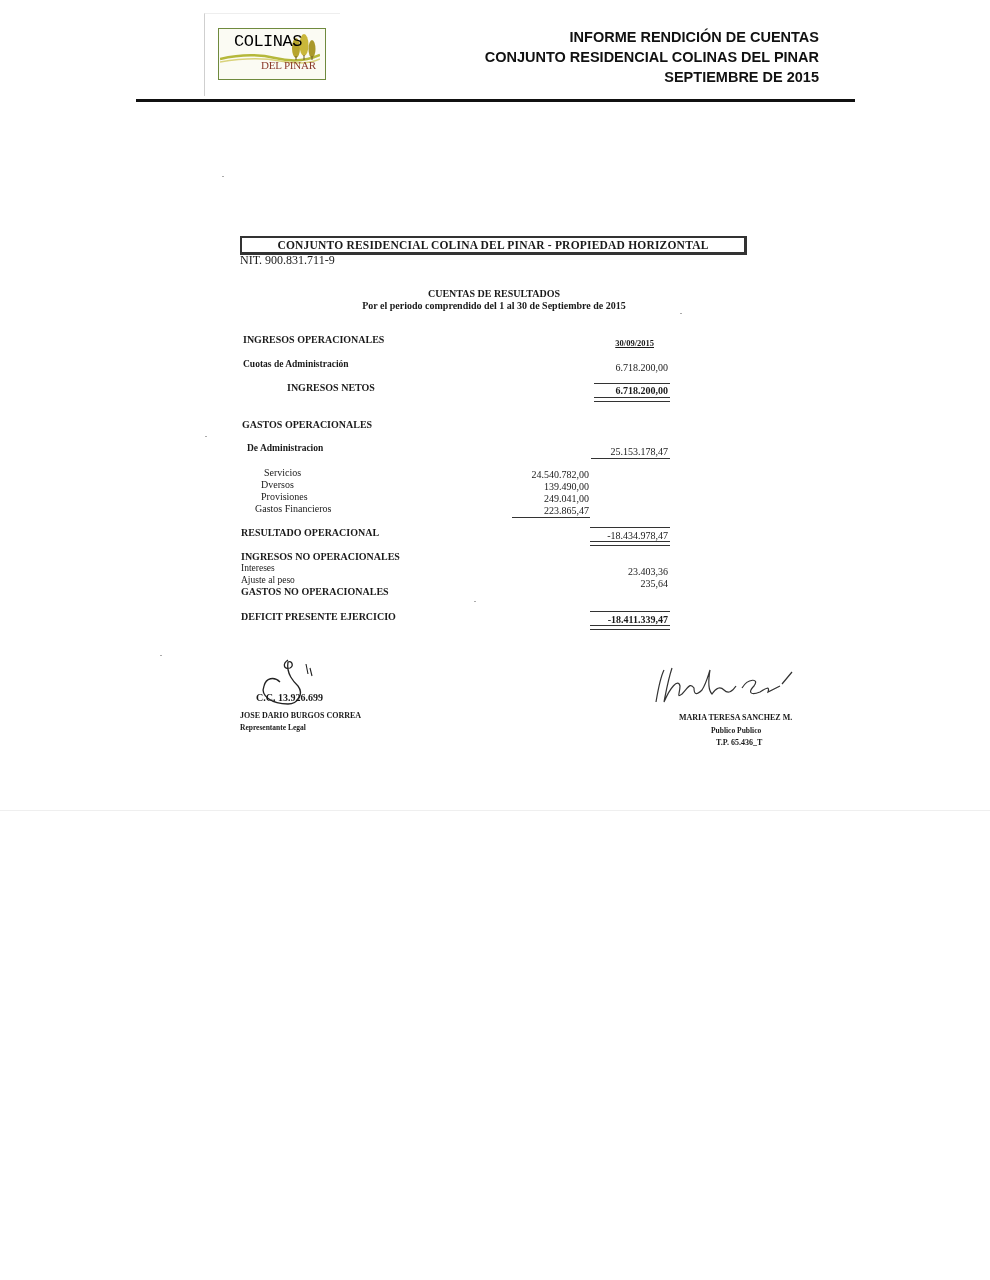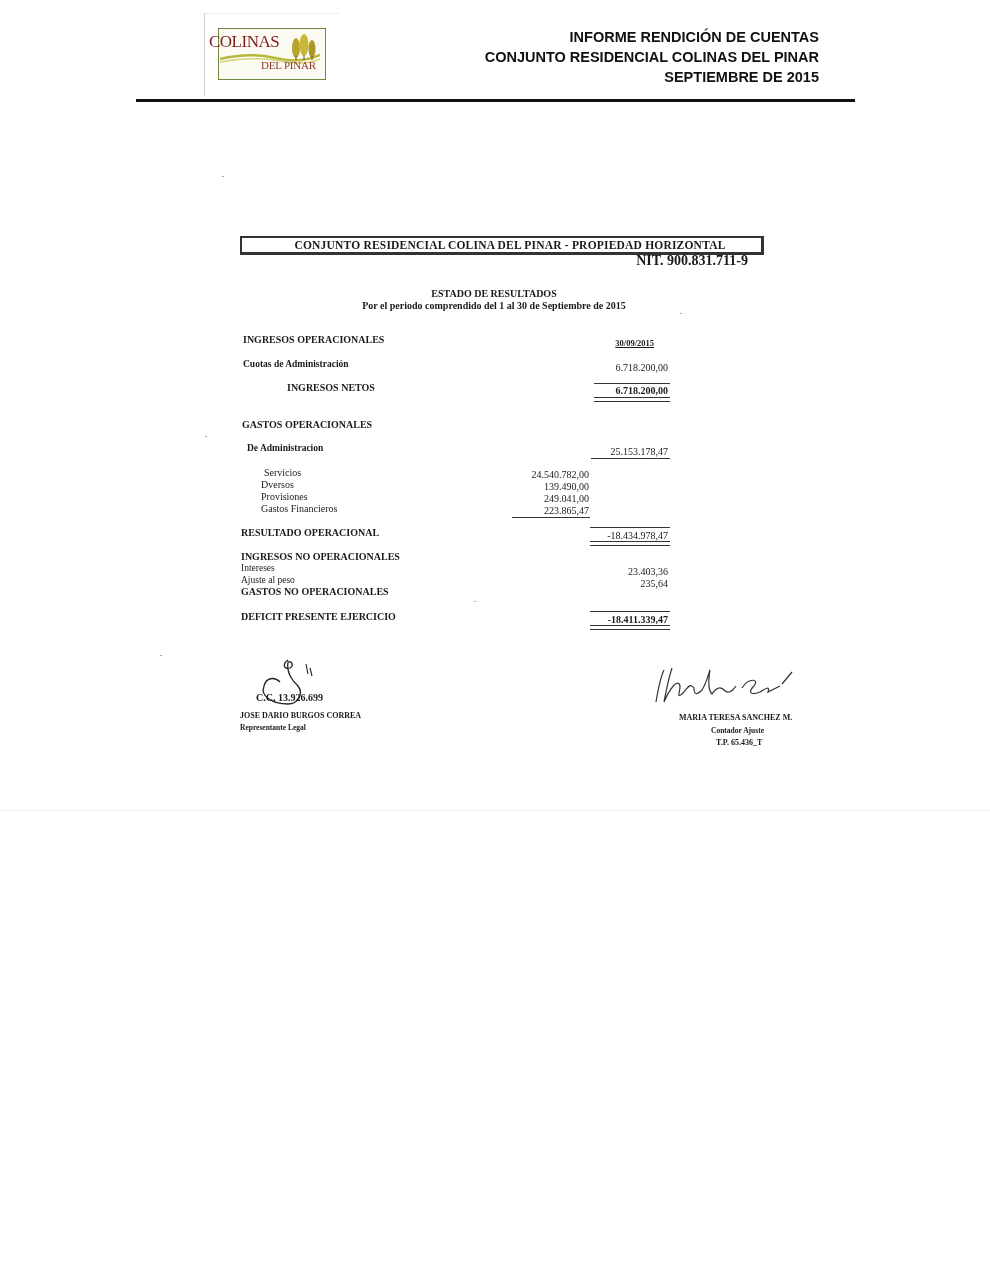--- a/index.html
+++ b/index.html
@@ -2,32 +2,32 @@
 <html><head>
   <meta charset="utf-8">
   <style>
     html, body { margin: 0; padding: 0; background: #ffffff; }
     body { width: 990px; height: 1280px; position: relative; overflow: hidden; color: #111; }
     .abs { position: absolute; }
 
     
     .logo-frame { left: 204px; top: 13px; width: 135px; height: 82px; border-left: 1px solid #cfcfcf; border-top: 1px solid #eee; }
     .logo-box { left: 218px; top: 28px; width: 106px; height: 50px; border: 1.5px solid #6f8a3e; background: #fbfbf3; }
-    .logo-colinas { left: 209px; top: 32px; font-family: Liberation Serif, serif; font-size: 17px; color: #7f1d1d; letter-spacing: -0.5px; }
+    .logo-colinas { left: 234px; top: 32px; font-family: Liberation Mono, monospace; font-size: 17px; color: #000000; letter-spacing: -0.5px; }
     .logo-delpinar { left: 261px; top: 59px; font-family: "Liberation Serif", serif; font-size: 11px; color: #8a3a2a; letter-spacing: -0.2px; }
     .logo-swoosh { left: 220px; top: 50px; width: 100px; height: 14px; }
     .logo-trees { left: 287px; top: 34px; width: 32px; height: 26px; }
 
     .header-title { right: 171px; top: 27px; text-align: right; font-family: "Liberation Sans", sans-serif; font-weight: bold; font-size: 14.5px; line-height: 20px; color: #111; }
     .header-rule { left: 136px; top: 99px; width: 719px; height: 3px; background: #111; }
 
     
     .scan { font-family: "Liberation Serif", serif; color: #1a1a1a; }
-    .doc-title-box { left: 240px; top: 236px; width: 502px; height: 14px; border: 2px solid #333; border-bottom-width: 3px; border-right-width: 3px; font-weight: bold; font-size: 11.5px; text-align: center; line-height: 14px; letter-spacing: 0.2px; padding-left: 17px; }
-    .nit { left: 240px; top: 253px; width: 508px; text-align: right; font-weight: bold; font-size: 14px; }
+    .doc-title-box { left: 240px; top: 236px; width: 502px; height: 14px; border: 2px solid #333; border-bottom-width: 3px; border-right-width: 3px; font-weight: bold; font-size: 11.5px; text-align: center; line-height: 14px; letter-spacing: 0.2px; }
+    .nit { left: 240px; top: 253px; width: 508px; text-align: left; font-weight: normal; font-size: 12px; }
     .estado { left: 240px; top: 288px; width: 508px; text-align: center; font-weight: bold; font-size: 10px; }
     .periodo { left: 240px; top: 300px; width: 508px; text-align: center; font-weight: bold; font-size: 10px; }
 
     .lbl { font-size: 10px; white-space: nowrap; }
     .b { font-weight: bold; }
     .num { font-size: 10px; text-align: center; white-space: nowrap; }
     .col-right { right: 322px; }
     .col-mid { right: 401px; }
     .u { text-decoration: underline; }
     .line { height: 1px; background: #333; }
@@ -62,21 +62,21 @@
 <div class="abs header-title">
   <div>INFORME RENDICIÓN DE CUENTAS</div>
   <div>CONJUNTO RESIDENCIAL COLINAS DEL PINAR</div>
   <div>SEPTIEMBRE DE 2015</div>
 </div>
 <div class="abs header-rule"></div>
 
 <div class="scan">
   <div class="abs doc-title-box">CONJUNTO RESIDENCIAL COLINA DEL PINAR  - PROPIEDAD HORIZONTAL</div>
   <div class="abs nit">NIT. 900.831.711-9</div>
-  <div class="abs estado">ESTADO DE RESULTADOS</div>
+  <div class="abs estado">CUENTAS DE RESULTADOS</div>
   <div class="abs periodo">Por el periodo comprendido  del 1 al 30 de Septiembre de 2015</div>
 
   <div class="abs lbl b" style="left:243px; top:334px;">INGRESOS OPERACIONALES</div>
   <div class="abs num b u" style="right:336px; top:338px; font-size:8.5px;">30/09/2015</div>
 
   <div class="abs lbl b" style="left:243px; top:359px; font-size:9.5px;">Cuotas de Administración</div>
   <div class="abs num col-right" style="top:362px;">6.718.200,00</div>
 
   <div class="abs lbl b" style="left:287px; top:382px;">INGRESOS NETOS</div>
   <div class="abs line" style="left:594px; top:383px; width:76px;"></div>
@@ -87,21 +87,21 @@
   <div class="abs lbl b" style="left:247px; top:443px; font-size:9.5px;">De Administracion</div>
   <div class="abs num col-right" style="top:446px;">25.153.178,47</div>
   <div class="abs line" style="left:591px; top:458px; width:79px;"></div>
 
   <div class="abs lbl" style="left:264px; top:467px;">Servicios</div>
   <div class="abs num col-mid" style="top:469px;">24.540.782,00</div>
   <div class="abs lbl" style="left:261px; top:479px;">Dversos</div>
   <div class="abs num col-mid" style="top:481px;">139.490,00</div>
   <div class="abs lbl" style="left:261px; top:491px;">Provisiones</div>
   <div class="abs num col-mid" style="top:493px;">249.041,00</div>
-  <div class="abs lbl" style="left:261px; top:503px;">Gastos Financieros</div>
+  <div class="abs lbl" style="left:255px; top:503px;">Gastos Financieros</div>
   <div class="abs num col-mid" style="top:505px;">223.865,47</div>
   <div class="abs line" style="left:512px; top:517px; width:78px;"></div>
 
   <div class="abs lbl b" style="left:241px; top:527px;">RESULTADO OPERACIONAL</div>
   <div class="abs line" style="left:590px; top:527px; width:80px;"></div>
   <div class="abs num col-right" style="top:530px;margin-left:28px;">-18.434.978,47</div>
   <div class="abs dline" style="left:590px; top:541px; width:80px;"></div>
 
   <div class="abs lbl b" style="left:241px; top:551px;">INGRESOS NO OPERACIONALES</div>
   <div class="abs lbl" style="left:241px; top:563px; font-size:9.5px;">Intereses</div>
@@ -121,21 +121,21 @@
   </svg>
   <div class="abs sig-name" style="left:240px; top:711px;">JOSE DARIO BURGOS CORREA</div>
   <div class="abs sig-sub" style="left:240px; top:723px;">Representante Legal</div>
   <div class="abs sig-sub" style="left:240px; top:692px; font-size:10px;margin-left:16px;">C.C. 13.926.699</div>
 
   <svg class="abs" style="left:650px; top:664px; width:148px; height:42px;" viewBox="0 0 148 42">
     <path d="M14 6 C10 14 8 26 6 38 M22 4 C18 16 16 28 14 38 C20 24 28 14 30 22 C30 30 26 34 32 30 C38 24 40 18 44 24 C44 30 46 32 52 26 C56 20 58 12 60 6 C58 18 58 26 62 30 C66 24 70 22 74 26 C78 30 82 28 86 22" stroke="#333" stroke-width="1.2" fill="none"></path>
     <path d="M92 24 C98 14 110 14 104 22 C98 28 100 32 110 28 C116 24 120 22 118 28 C122 26 126 24 130 22 M132 20 L142 8" stroke="#333" stroke-width="1.2" fill="none"></path>
   </svg>
   <div class="abs sig-name" style="left:679px; top:713px;text-align:right;">MARIA TERESA SANCHEZ M.</div>
-  <div class="abs sig-sub" style="left:711px; top:726px;">Contador Ajuste</div>
+  <div class="abs sig-sub" style="left:711px; top:726px;">Publico Publico</div>
   <div class="abs sig-sub" style="left:716px; top:738px; font-size:8px;">T.P. 65.436_T</div>
 
   <div class="abs speck" style="left:222px; top:176px;"></div>
   <div class="abs speck" style="left:205px; top:436px;"></div>
   <div class="abs speck" style="left:160px; top:655px;"></div>
   <div class="abs speck" style="left:680px; top:313px;"></div>
   <div class="abs speck" style="left:474px; top:601px;"></div>
   <div class="abs scan-edge"></div>
 </div>
 

